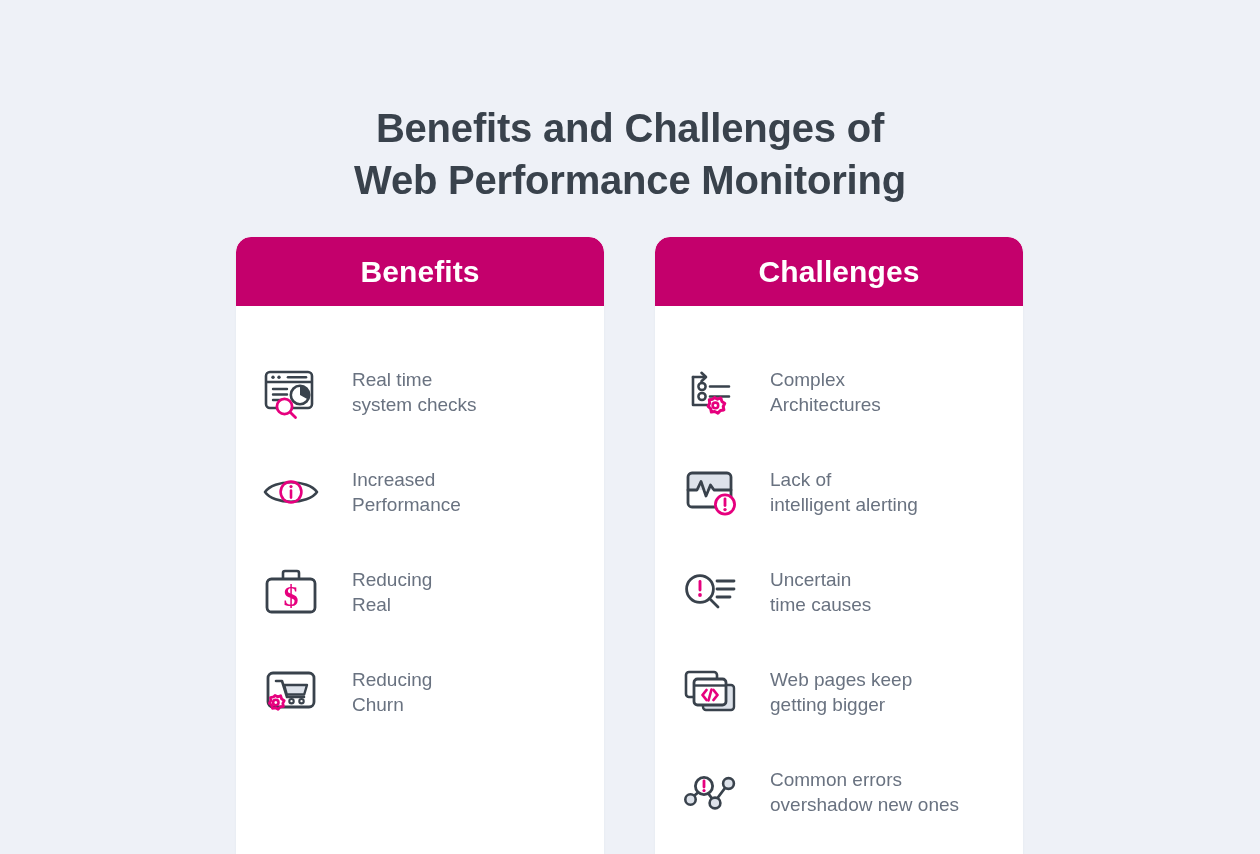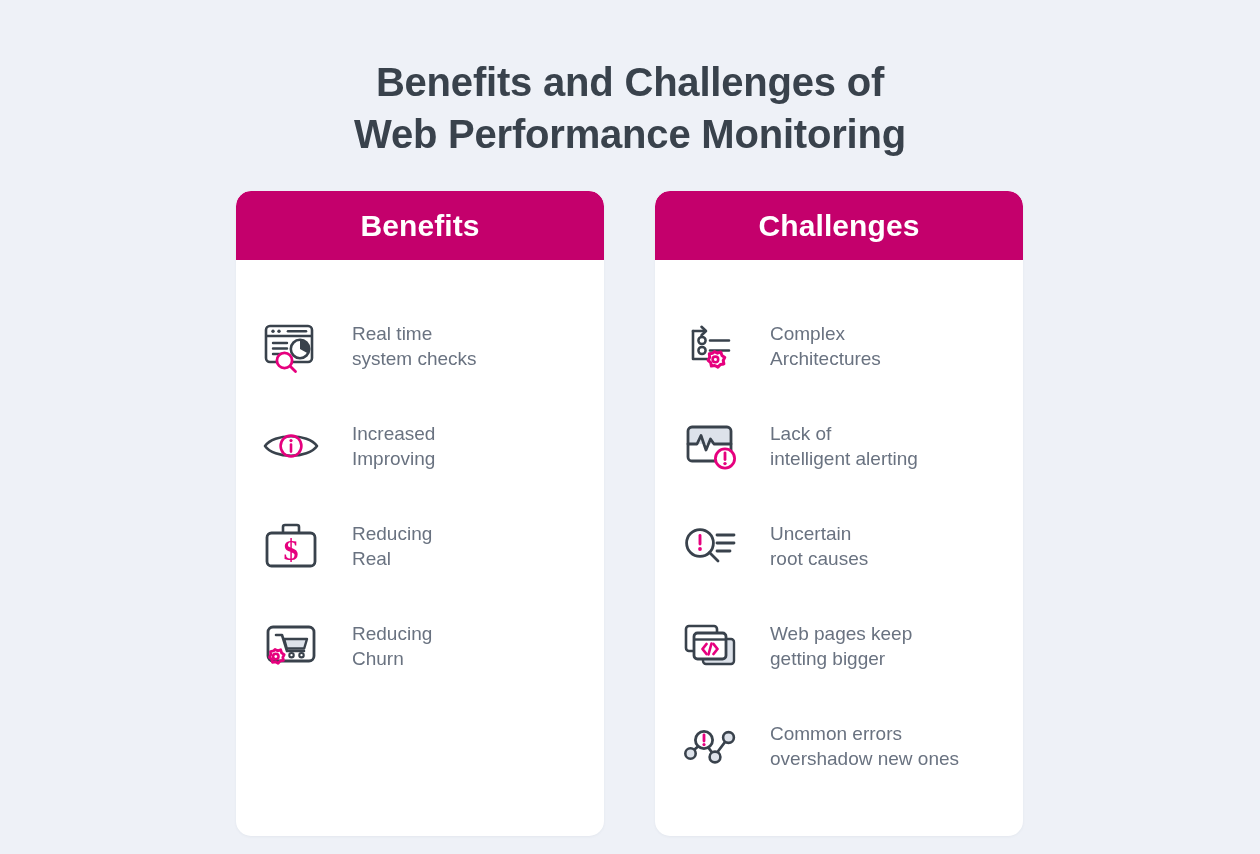--- a/index.html
+++ b/index.html
@@ -13,20 +13,21 @@
     height: 854px;
     background: #eef1f7;
     font-family: "Liberation Sans", sans-serif;
     overflow: hidden;
   }
 
   .page {
     position: relative;
     width: 1260px;
     height: 598px;
+    margin-top: 46px;
   }
 
   
   .page-title {
     position: absolute;
     top: 56px;
     left: 0;
     width: 1260px;
     text-align: center;
     font-size: 40px;
@@ -150,21 +151,21 @@
           <span class="item-icon">
             <svg width="58" height="58" viewBox="0 0 58 58" fill="none">
               <path d="M3 29 C12 16, 46 16, 55 29 C46 42, 12 42, 3 29 Z" stroke="#39424c" stroke-width="2.6" stroke-linejoin="round"></path>
               <circle cx="29" cy="29" r="10.4" stroke="#e6007e" stroke-width="2.6"></circle>
               <circle cx="29" cy="23.6" r="1.6" fill="#e6007e"></circle>
               <path d="M29 27.6 V34.6" stroke="#e6007e" stroke-width="2.6" stroke-linecap="round"></path>
             </svg>
           </span>
           <span class="item-label">
             <span class="l">Increased</span>
-            <span class="l">Improving</span>
+            <span class="l">Performance</span>
           </span>
         </div>
 
         <div class="item">
           <span class="item-icon">
             <svg width="58" height="58" viewBox="0 0 58 58" fill="none">
               <path d="M21 16 V10 A2 2 0 0 1 23 8 H35 A2 2 0 0 1 37 10 V16" stroke="#39424c" stroke-width="2.6" stroke-linejoin="round"></path>
               <rect x="5" y="16" width="48" height="33" rx="4.5" stroke="#39424c" stroke-width="2.8"></rect>
               <text x="29" y="42.5" text-anchor="middle" font-family="Liberation Serif, serif" font-size="30" font-weight="bold" fill="#e6007e">$</text>
             </svg>
@@ -248,21 +249,21 @@
             <svg width="58" height="58" viewBox="0 0 58 58" fill="none">
               <circle cx="19" cy="26" r="13.4" stroke="#39424c" stroke-width="2.8"></circle>
               <path d="M28.5 35.5 L37 44" stroke="#39424c" stroke-width="2.8" stroke-linecap="round"></path>
               <path d="M19 18.5 V27" stroke="#e6007e" stroke-width="2.9" stroke-linecap="round"></path>
               <circle cx="19" cy="32" r="1.9" fill="#e6007e"></circle>
               <path d="M36 18 H53 M36 26 H53 M36 34 H49" stroke="#39424c" stroke-width="2.8" stroke-linecap="round"></path>
             </svg>
           </span>
           <span class="item-label">
             <span class="l">Uncertain</span>
-            <span class="l">root causes</span>
+            <span class="l">time causes</span>
           </span>
         </div>
 
         <div class="item">
           <span class="item-icon">
             <svg width="58" height="58" viewBox="0 0 58 58" fill="none">
               <rect x="22" y="22" width="31" height="25" rx="3" fill="#dde2ea" stroke="#39424c" stroke-width="2.4"></rect>
               <rect x="5" y="9" width="31" height="25" rx="3" fill="#ffffff" stroke="#39424c" stroke-width="2.6"></rect>
               <rect x="13" y="16" width="32" height="26" rx="3.5" fill="#ffffff" stroke="#39424c" stroke-width="2.8"></rect>
               <path d="M13 22.5 H45" stroke="#39424c" stroke-width="2.4"></path>

